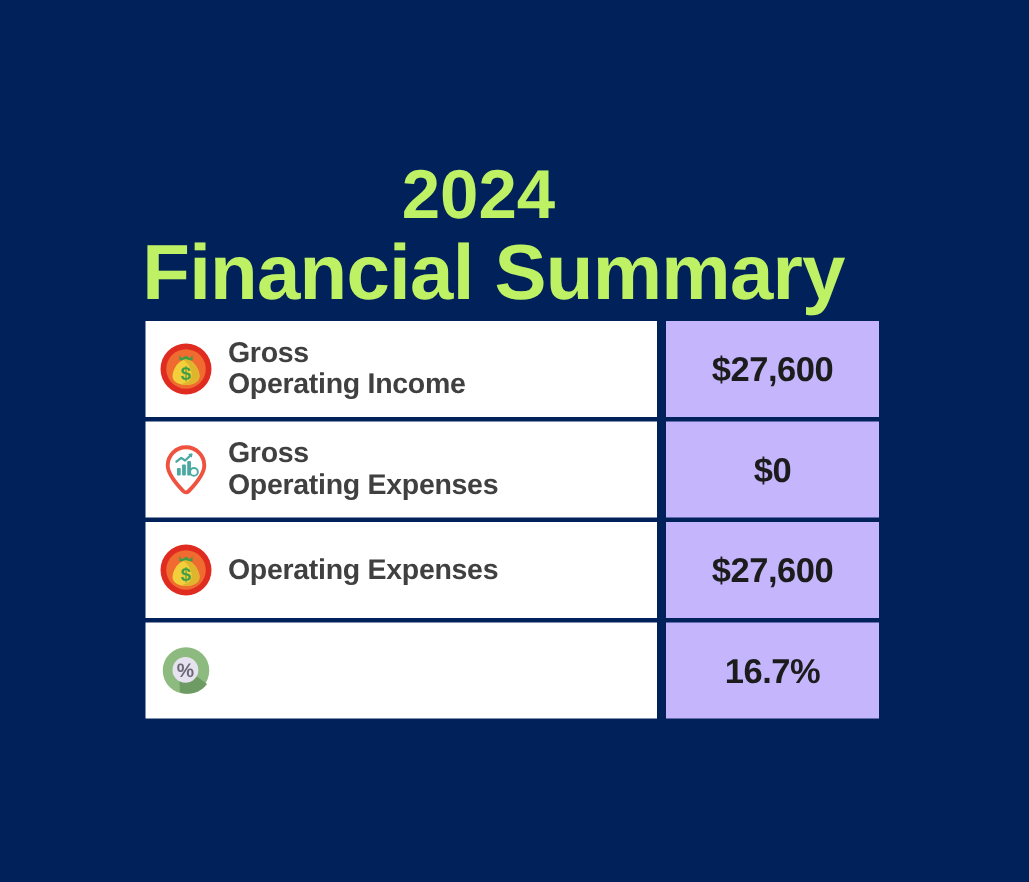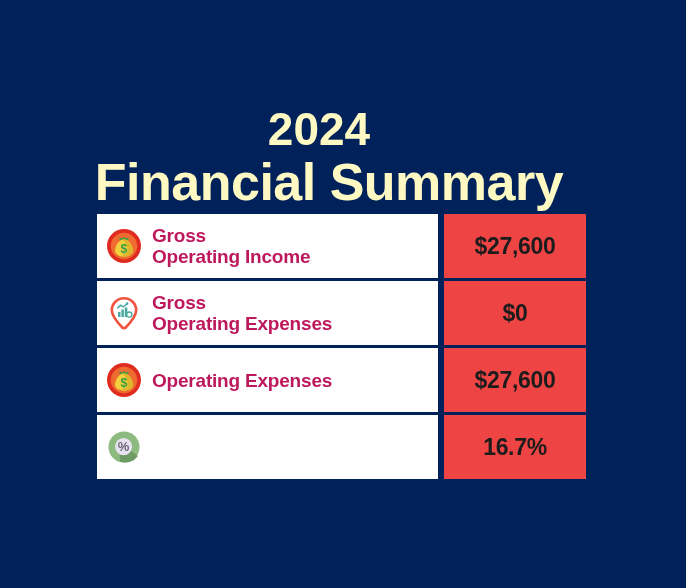--- a/index.html
+++ b/index.html
@@ -20,21 +20,21 @@
     background: #00215a;
   }
 
   
   .title-block {
     position: absolute;
     left: 0;
     top: 104px;
     width: 638px;
     text-align: center;
-    color: #fef9c3;
+    color: #bef264;
   }
   .title-year {
     font-size: 46px;
     font-weight: bold;
     line-height: 50px;
     letter-spacing: 0px;
   }
   .title-main {
     font-size: 52px;
     font-weight: bold;
@@ -68,39 +68,39 @@
     padding-left: 9px;
     box-sizing: border-box;
   }
   .spacer {
     flex: 0 0 6px;
     width: 6px;
     background: #00215a;
   }
   .cell-value {
     flex: 1 1 auto;
-    background: #ef4444;
+    background: #c4b5fd;
     display: flex;
     align-items: center;
     justify-content: center;
   }
 
   .icon-wrap {
     flex: 0 0 36px;
     width: 36px;
     height: 36px;
     margin-right: 10px;
     display: flex;
     align-items: center;
     justify-content: center;
   }
   .label-text {
     font-size: 19px;
     font-weight: bold;
-    color: #be185d;
+    color: #404040;
     line-height: 21px;
     letter-spacing: -0.2px;
   }
   .label-line1 { display: block; }
   .label-line2 { display: block; }
   .label-line2:empty { display: none; }
   .value-text {
     font-size: 23px;
     font-weight: bold;
     color: #1c1c1c;

